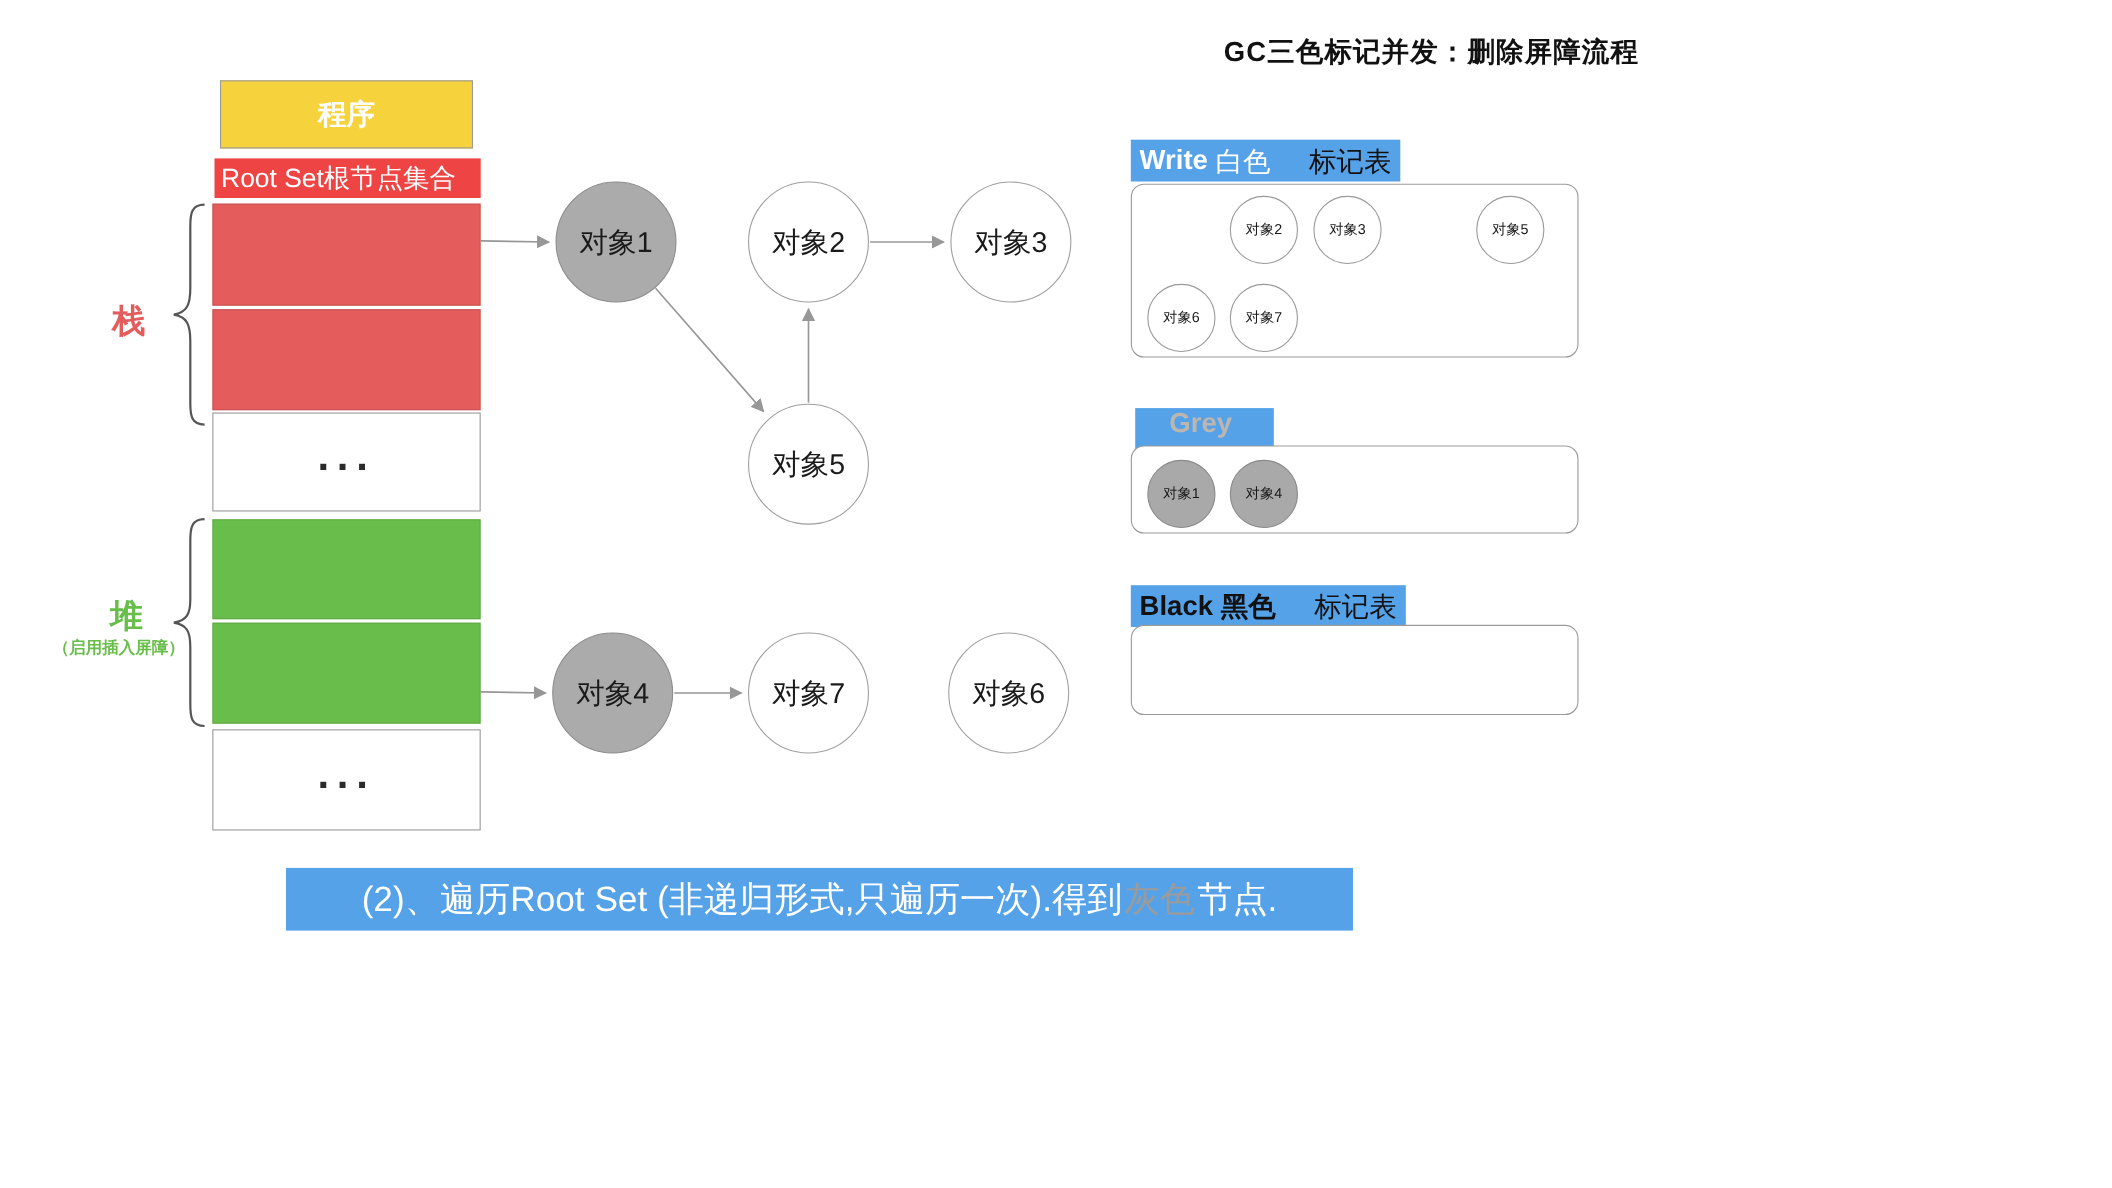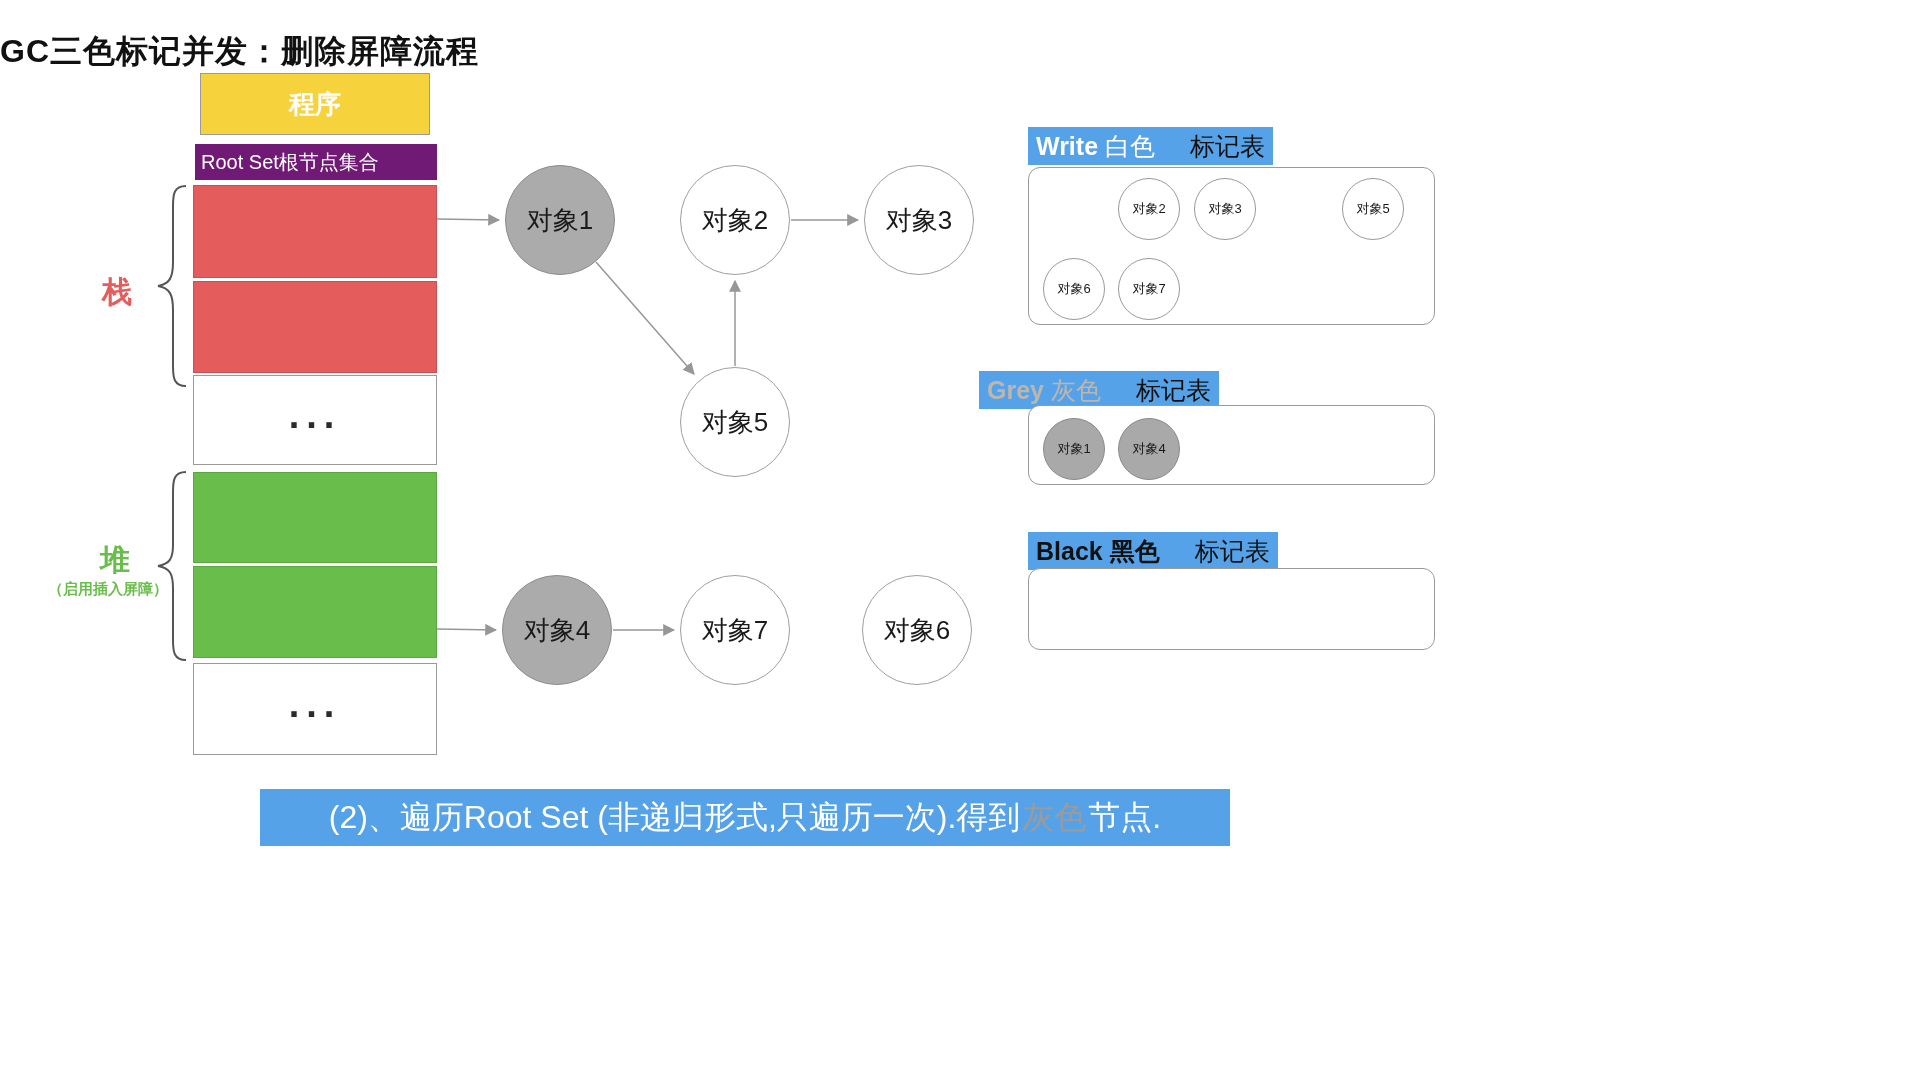--- a/index.html
+++ b/index.html
@@ -1,29 +1,29 @@
 <!DOCTYPE html>
 <html><head>
 <meta charset="utf-8">
 <style>
   * { margin:0; padding:0; box-sizing:border-box; }
   html,body { background:#ffffff; }
   body { font-family:"Liberation Sans","DejaVu Sans",sans-serif; }
   .canvas { position:relative; width:1920px; height:1080px; background:#fff; overflow:hidden; }
 
-  .title { position:absolute; top:30px; left:0; width:1490px; text-align:left;
-           font-size:32px; font-weight:bold; color:#111; letter-spacing:1px; }
+  .title { position:absolute; top:30px; left:0; width:1490px; text-align:right;
+           font-size:25px; font-weight:bold; color:#111; letter-spacing:1px; }
 
   
   .program-box { position:absolute; left:200px; top:73px; width:230px; height:62px;
                  background:#F6D33C; border:1px solid #9a9a9a; display:flex;
                  align-items:center; justify-content:center;
                  color:#fff; font-size:26px; font-weight:bold; }
   .rootset-bar { position:absolute; left:195px; top:144px; width:242px; height:36px;
-                 background:#701a75; color:#fff; font-size:20px;
+                 background:#ef4444; color:#fff; font-size:24px;
                  display:flex; align-items:center; padding-left:6px; }
   .mem-block { position:absolute; left:193px; width:244px; }
   .red   { background:#E45C5C; border:1px solid rgba(0,0,0,0.12); }
   .green { background:#69BE4B; border:1px solid rgba(0,0,0,0.12); }
   .white-box { background:#fff; border:1px solid #9a9a9a; display:flex;
                align-items:center; justify-content:center; }
   .dots { font-size:38px; font-weight:bold; letter-spacing:7px; color:#2b2b2b; padding-bottom:10px; }
 
   .stack-label { position:absolute; left:102px; top:272px; color:#E45C5C; font-size:30px; font-weight:bold; }
   .heap-label  { position:absolute; left:100px; top:540px; color:#69BE4B; font-size:30px; font-weight:bold; }
@@ -115,21 +115,21 @@
     <span class="suffix">标记表</span>
   </div>
   <div class="table-box" style="left:1028px; top:167px; height:158px;">
     <div class="small-node" style="left:89px;  top:10px;">对象2</div>
     <div class="small-node" style="left:165px; top:10px;">对象3</div>
     <div class="small-node" style="left:313px; top:10px;">对象5</div>
     <div class="small-node" style="left:14px;  top:90px;">对象6</div>
     <div class="small-node" style="left:89px;  top:90px;">对象7</div>
   </div>
 
-  <div class="hdr hdr-grey" style="left:979px; top:371px;">
+  <div class="hdr hdr-grey" style="left:1032px; top:371px;flex-direction:column;">
     <span class="en">Grey</span>
     <span class="word">灰色</span>
     <span class="suffix">标记表</span>
   </div>
   <div class="table-box" style="left:1028px; top:405px; height:80px;">
     <div class="small-node grey" style="left:14px; top:12px;">对象1</div>
     <div class="small-node grey" style="left:89px; top:12px;">对象4</div>
   </div>
 
   <div class="hdr hdr-black" style="left:1028px; top:532px;">

